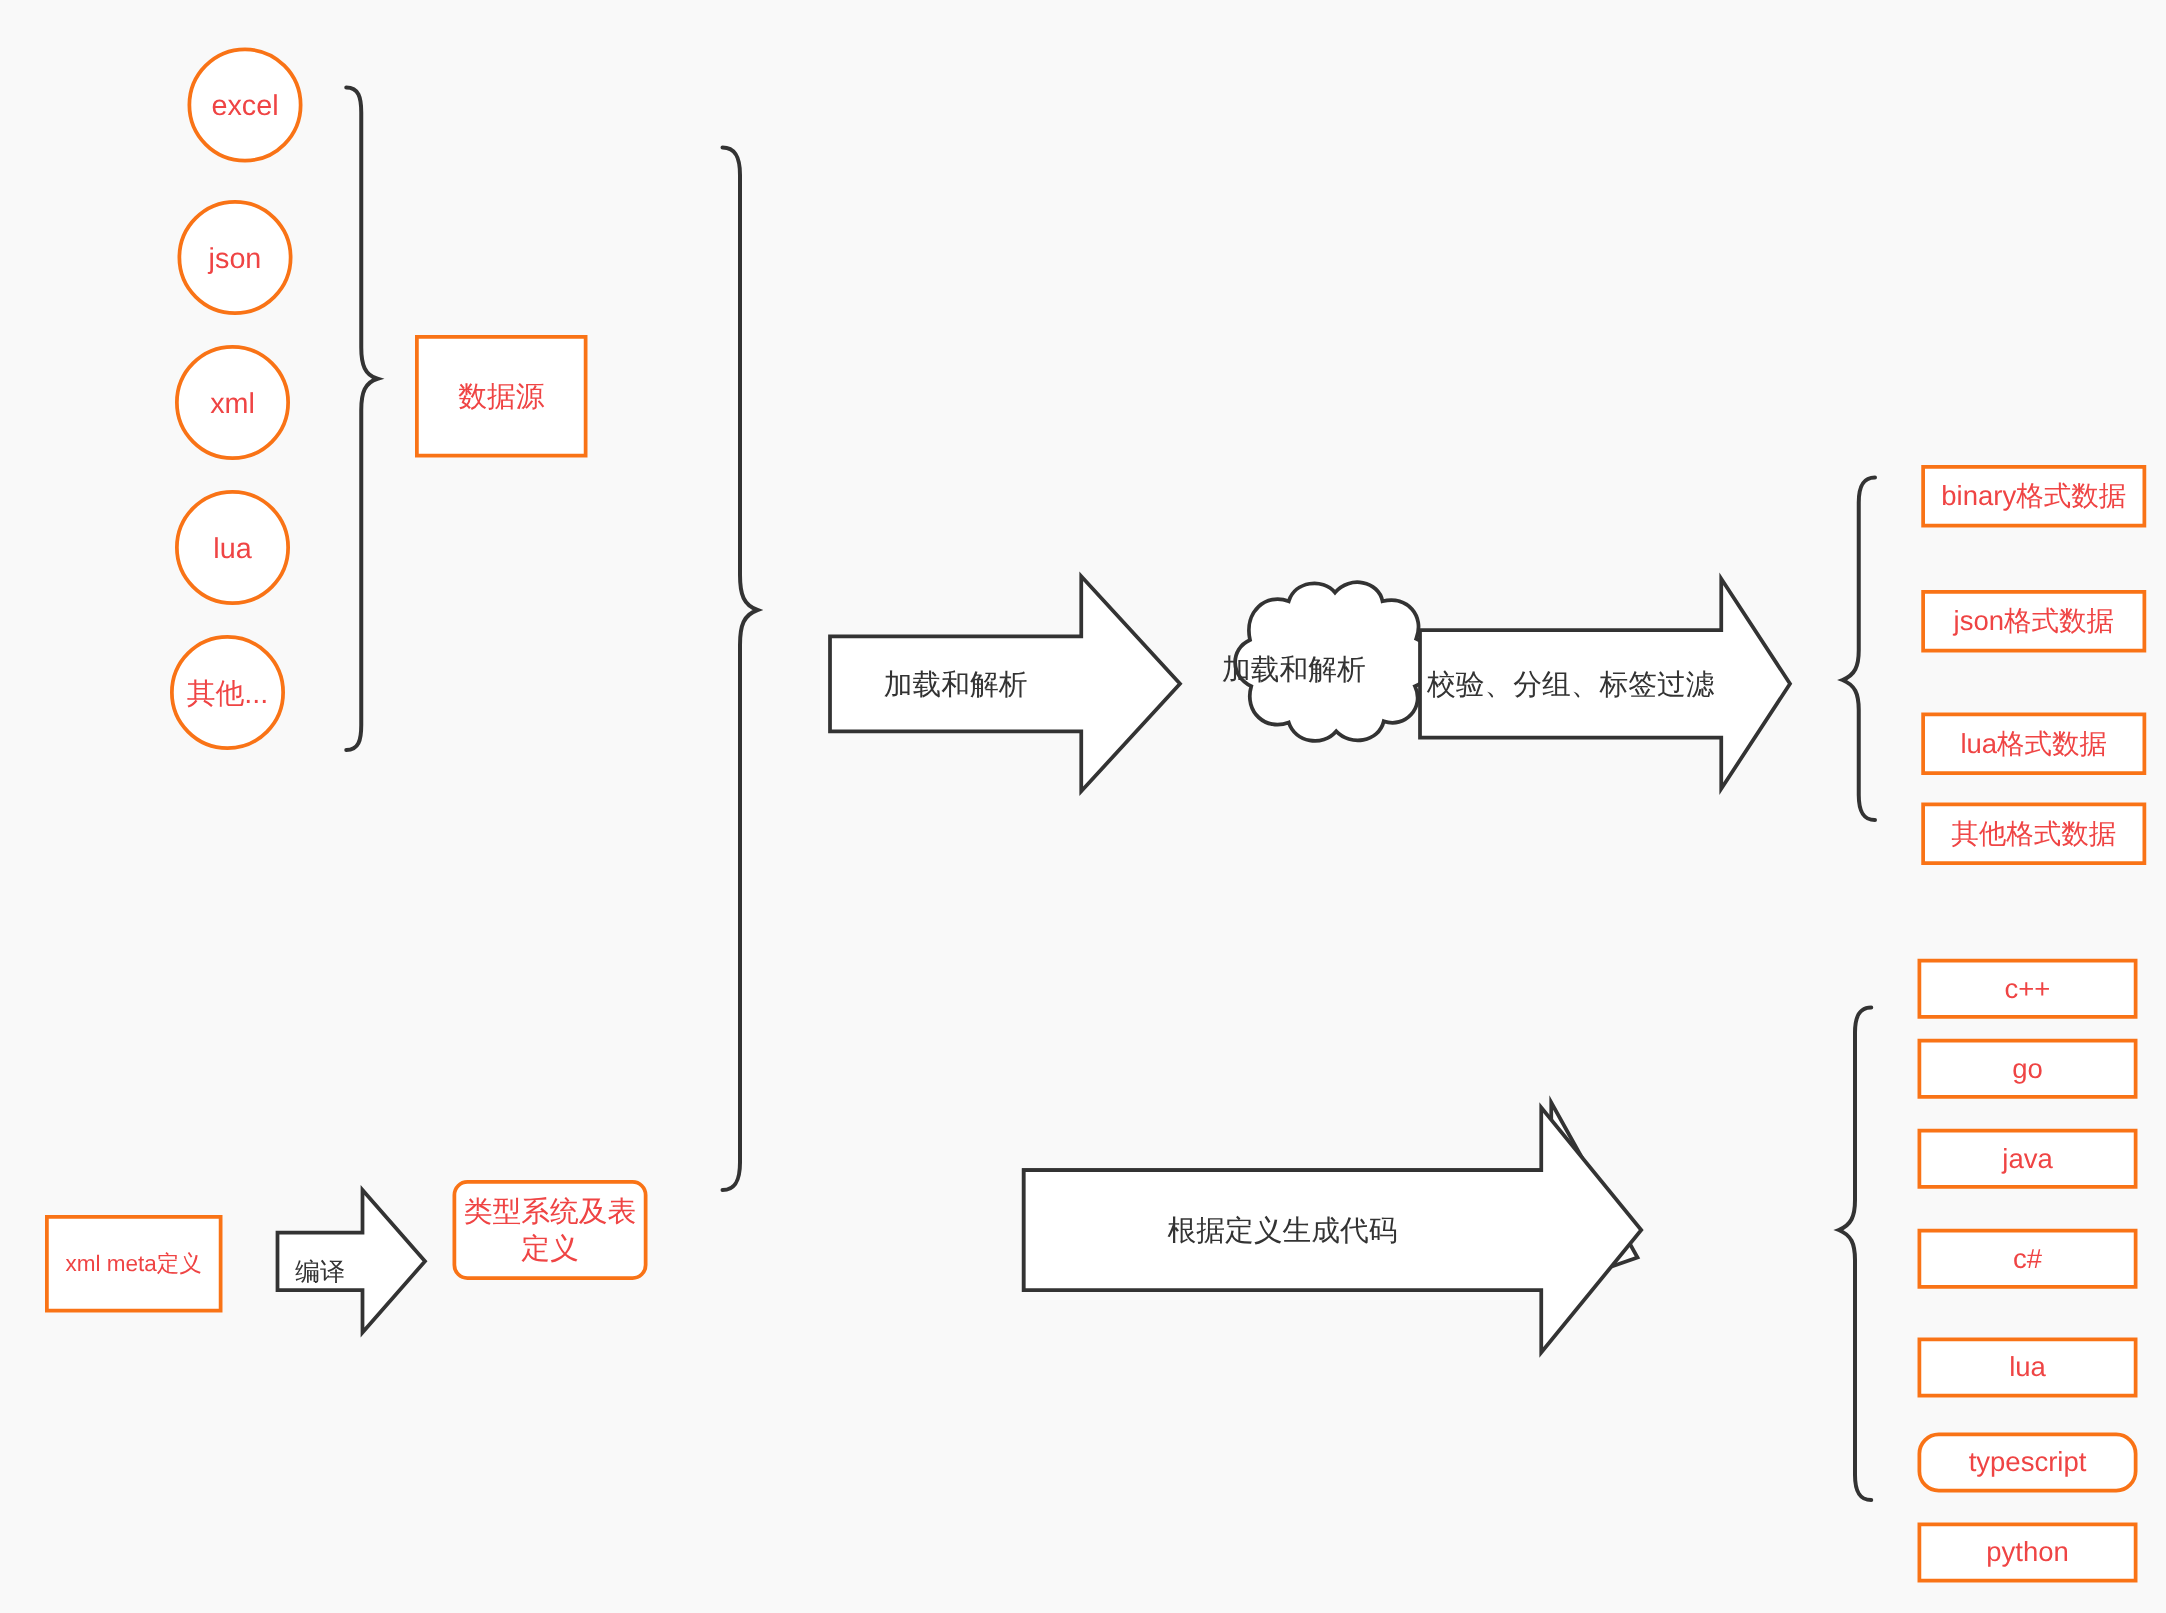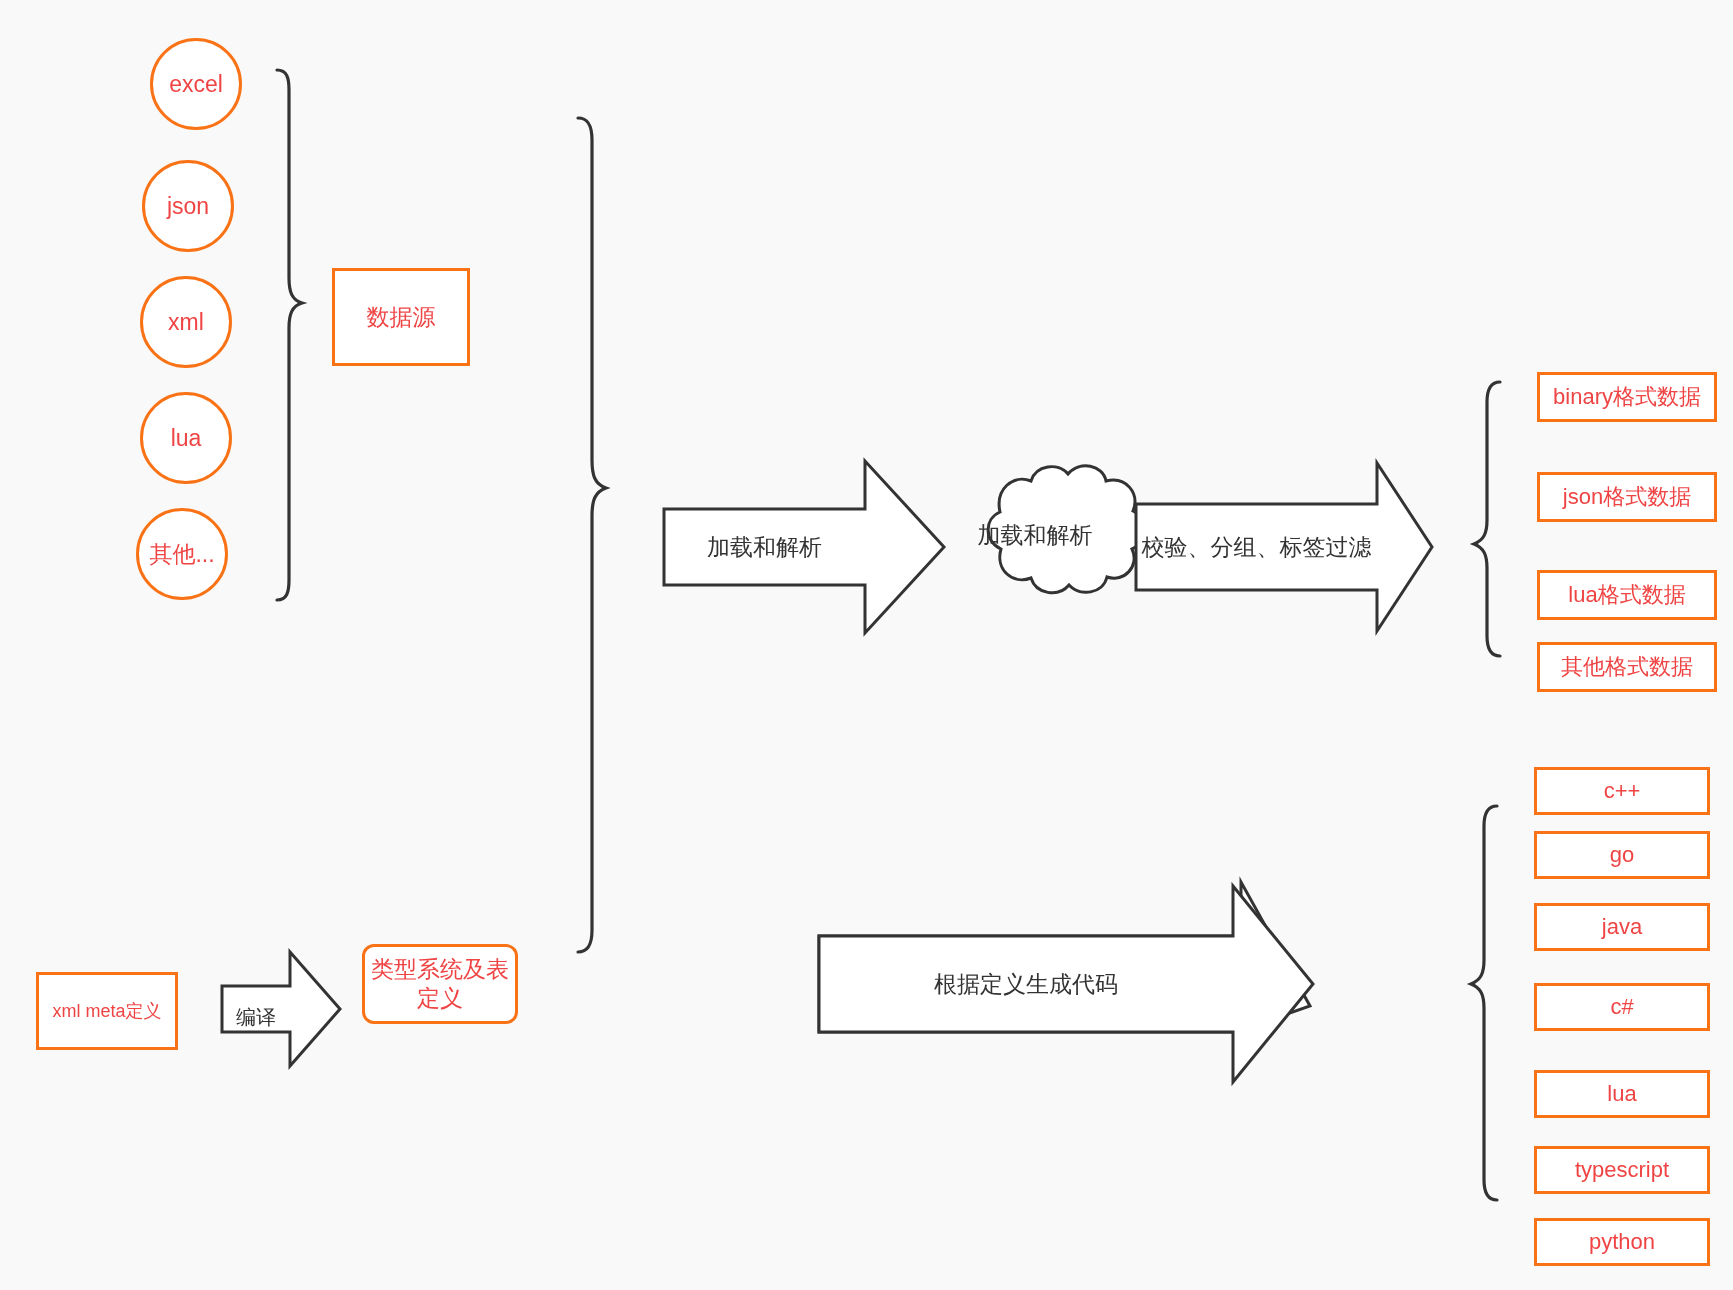--- a/index.html
+++ b/index.html
@@ -243,20 +243,20 @@
   </div>
   <div class="node small-rect" style="left:1534px; top:903px; width:176px; height:48px;">
     <span>java</span>
   </div>
   <div class="node small-rect" style="left:1534px; top:983px; width:176px; height:48px;">
     <span>c#</span>
   </div>
   <div class="node small-rect" style="left:1534px; top:1070px; width:176px; height:48px;">
     <span>lua</span>
   </div>
-  <div class="node small-rect" style="left:1534px; top:1146px; width:176px; height:48px;">
+  <div class="node small-rect" style="left:1534px; top:1146px; width:176px; height:48px;border-radius:17px;">
     <span>typescript</span>
   </div>
   <div class="node small-rect" style="left:1534px; top:1218px; width:176px; height:48px;">
     <span>python</span>
   </div>
 
 </div>
 
 </body></html>

